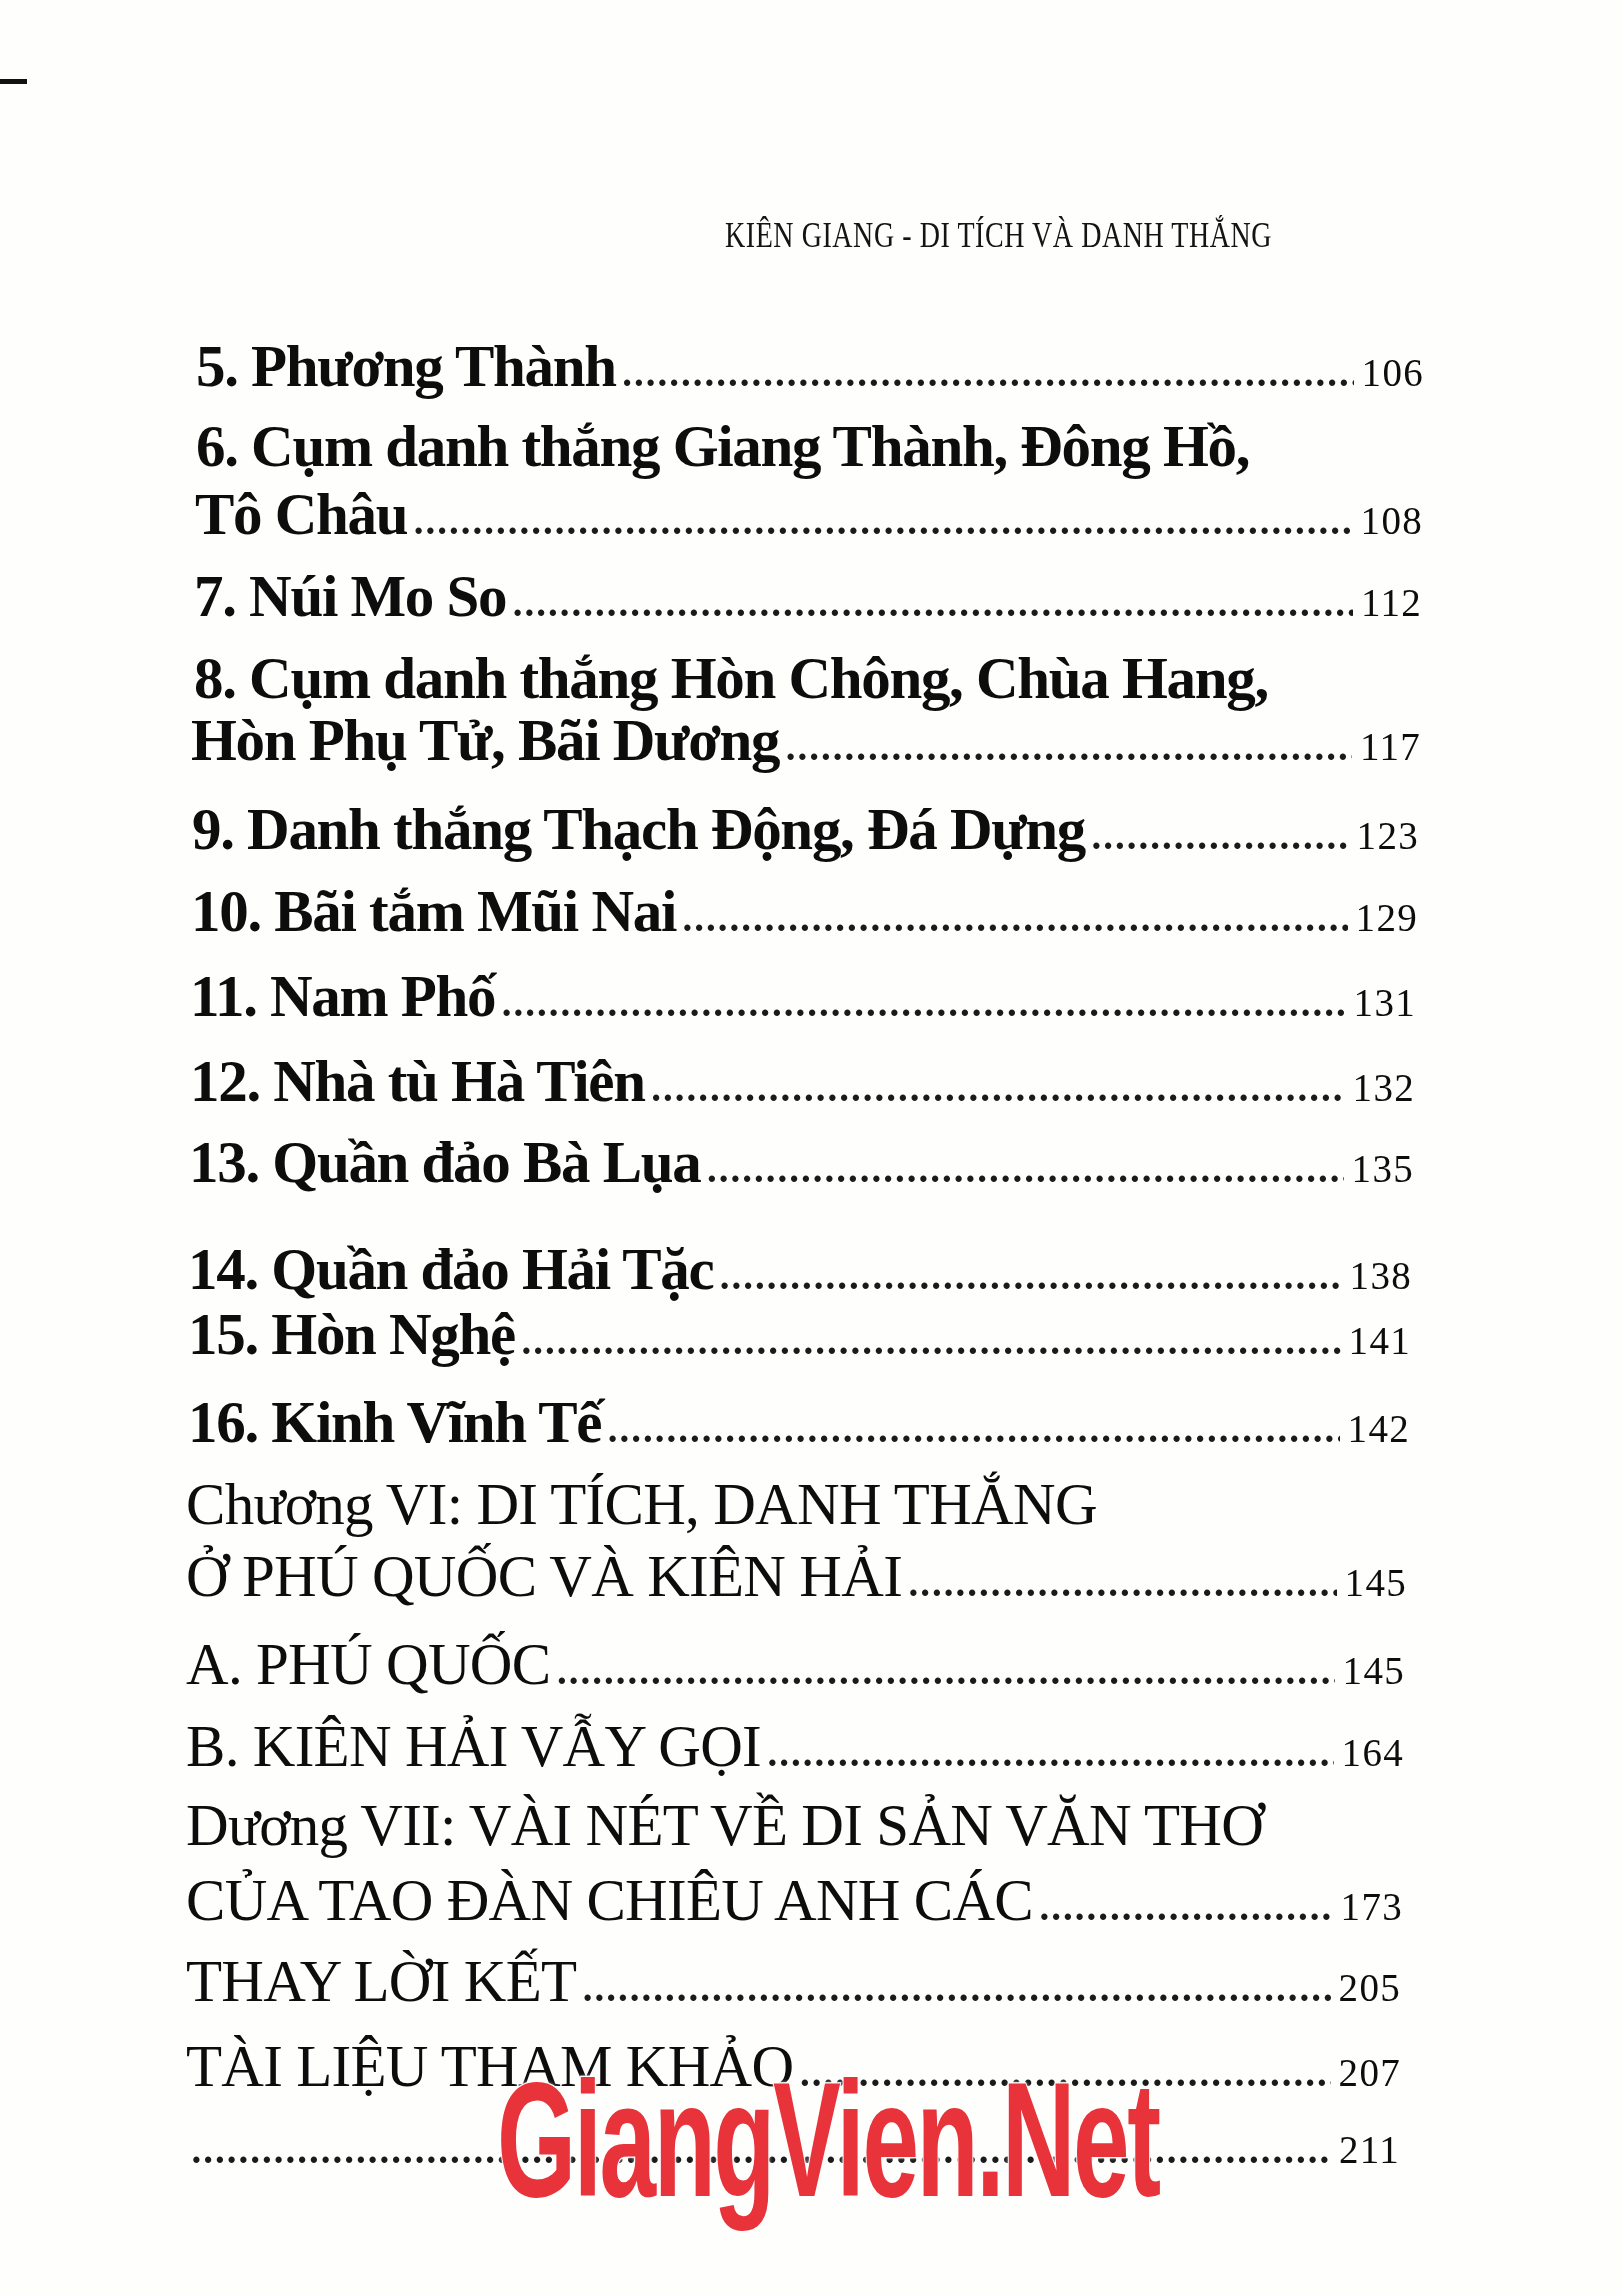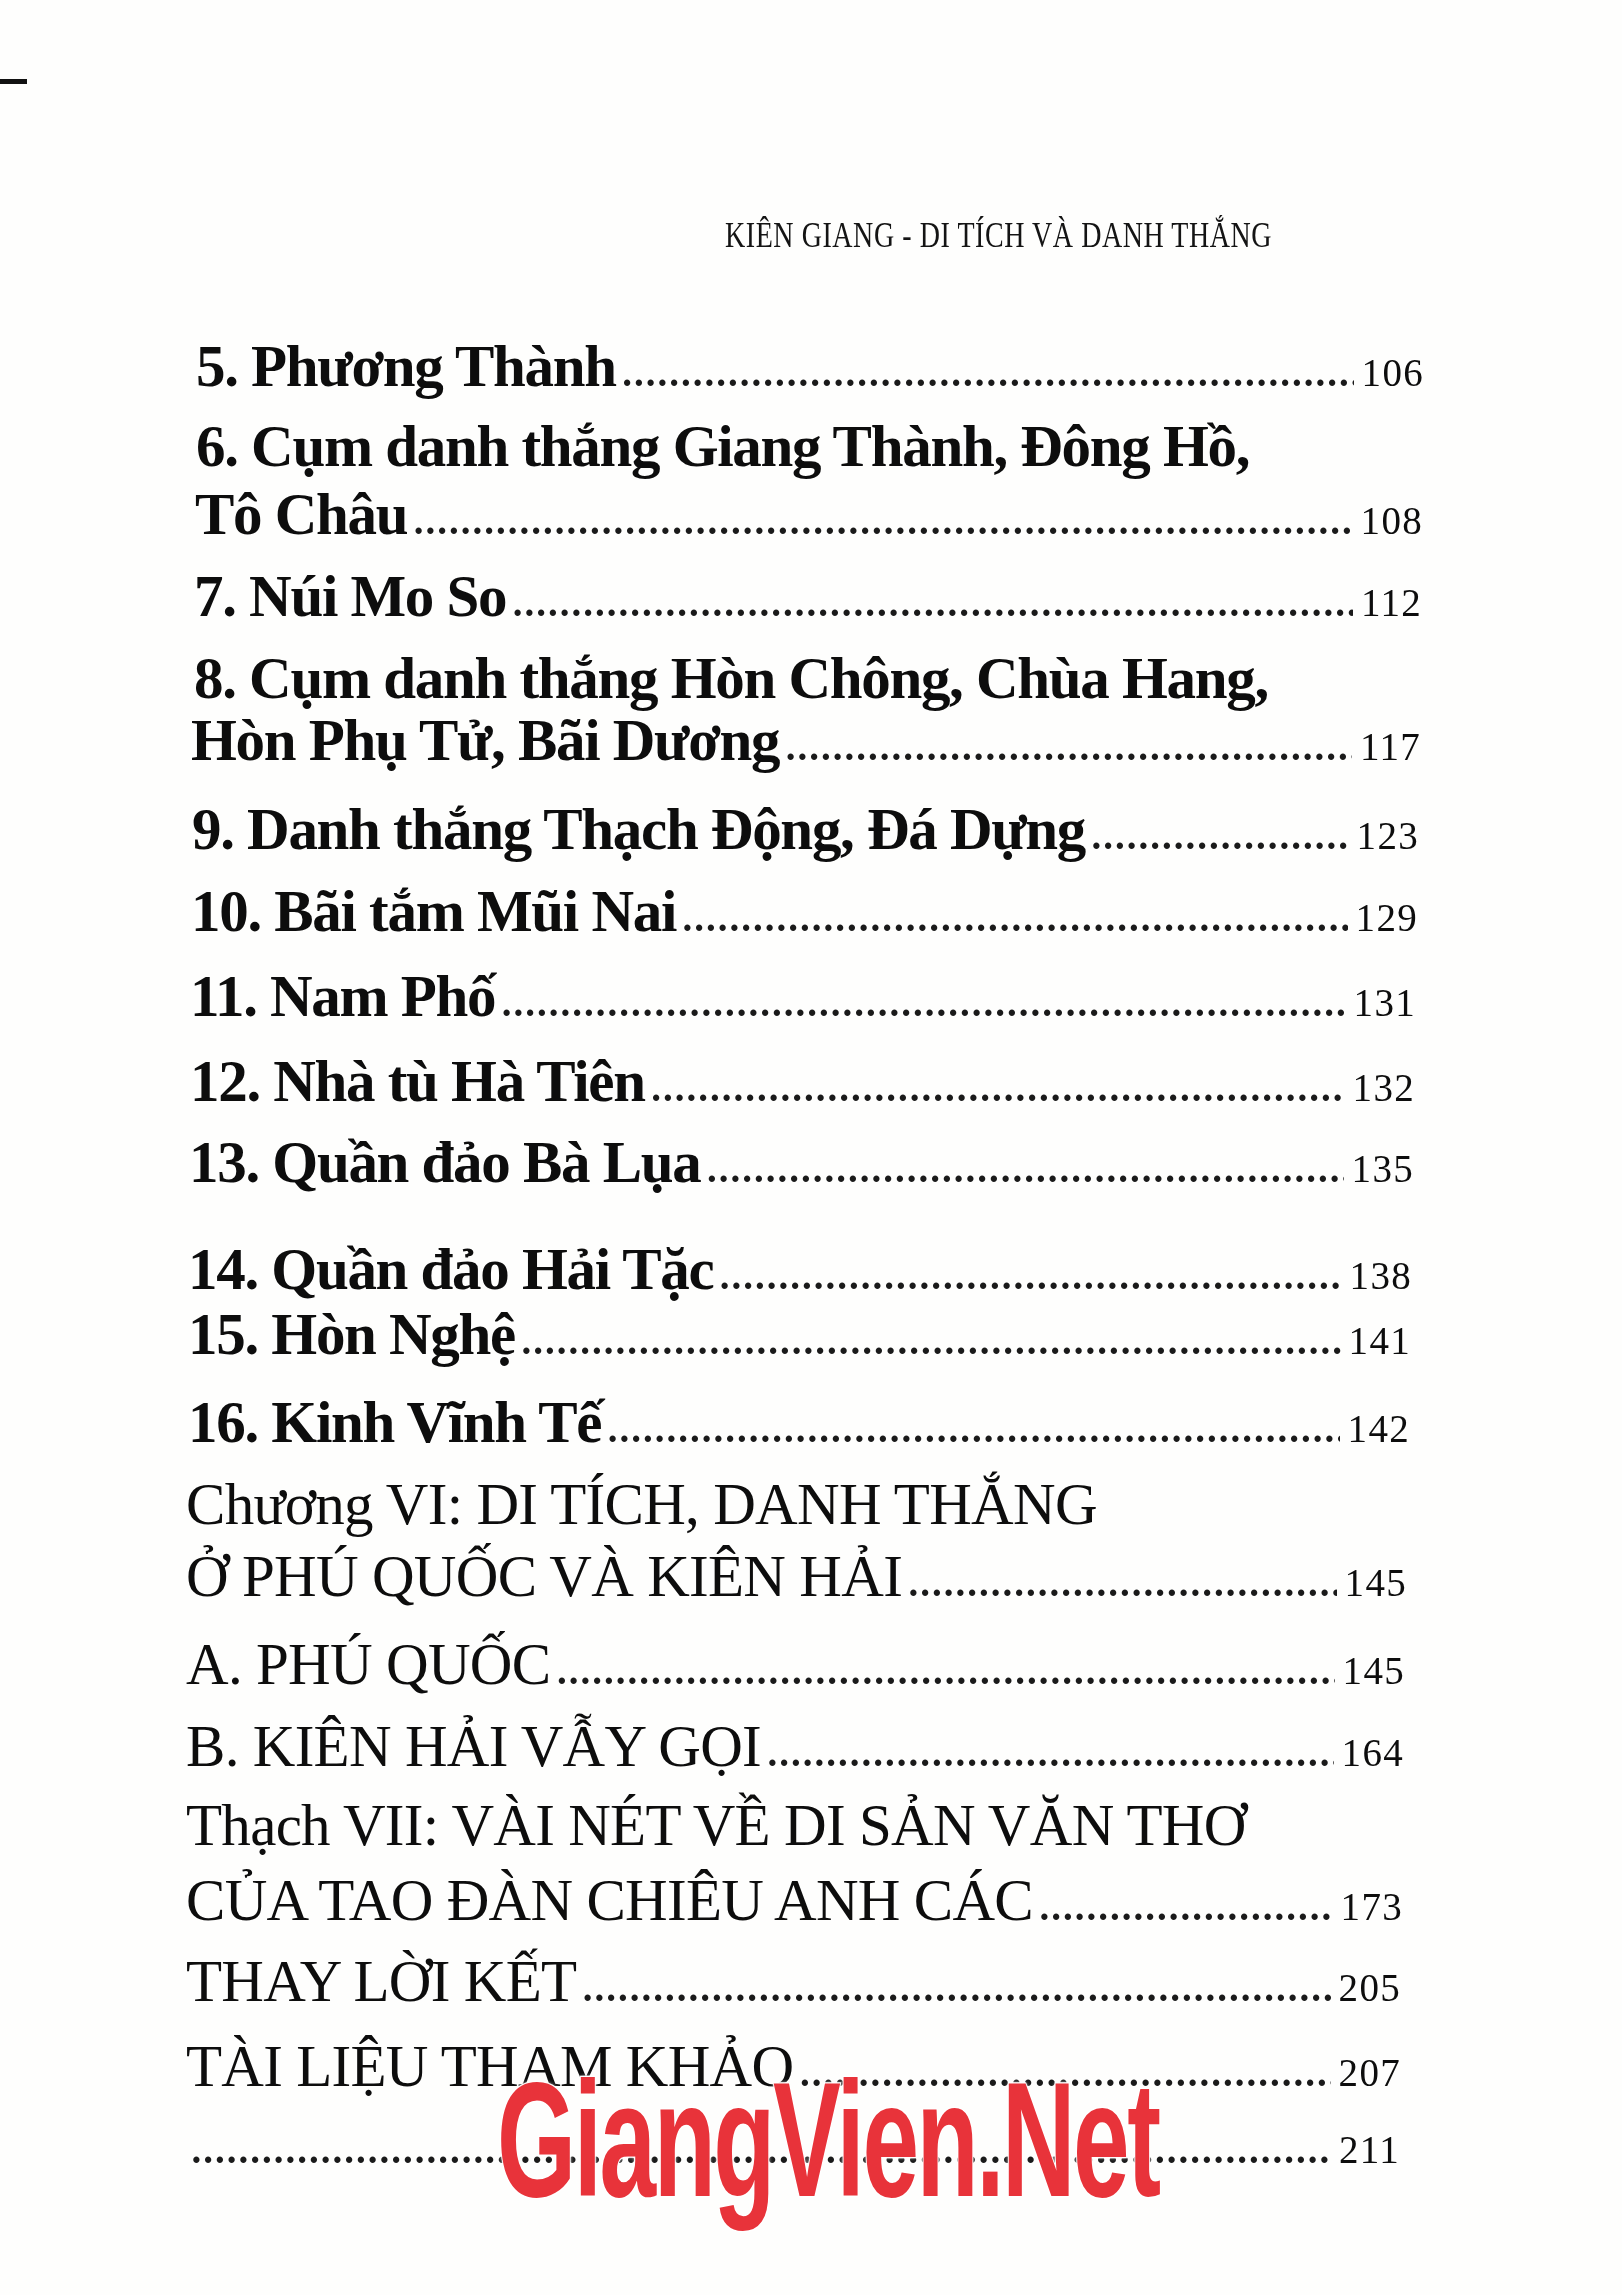--- a/index.html
+++ b/index.html
@@ -214,21 +214,21 @@
     <span class="page-num">145</span>
   </div>
 
   <div class="toc-row regular" style="left:186px; top:1714px; width:1218px;">
     <span class="label">B. KIÊN HẢI VẪY GỌI</span>
     <span class="leader"></span>
     <span class="page-num">164</span>
   </div>
 
   <div class="toc-row regular" style="left:186px; top:1793px; width:1178px;">
-    <span class="label">Thạch VII: VÀI NÉT VỀ DI SẢN VĂN THƠ</span>
+    <span class="label">Dương VII: VÀI NÉT VỀ DI SẢN VĂN THƠ</span>
   </div>
   <div class="toc-row regular" style="left:186px; top:1868px; width:1217px;">
     <span class="label">CỦA TAO ĐÀN CHIÊU ANH CÁC</span>
     <span class="leader"></span>
     <span class="page-num">173</span>
   </div>
 
   <div class="toc-row regular" style="left:186px; top:1949px; width:1215px;">
     <span class="label">THAY LỜI KẾT</span>
     <span class="leader"></span>

